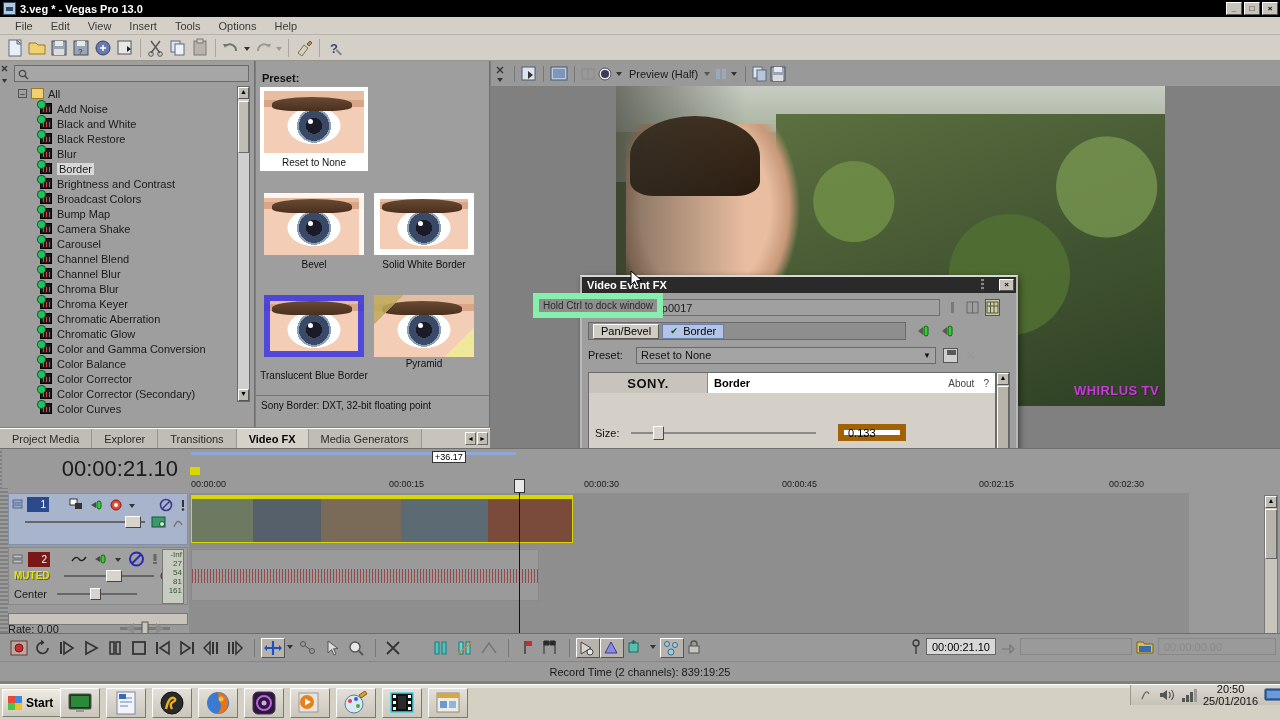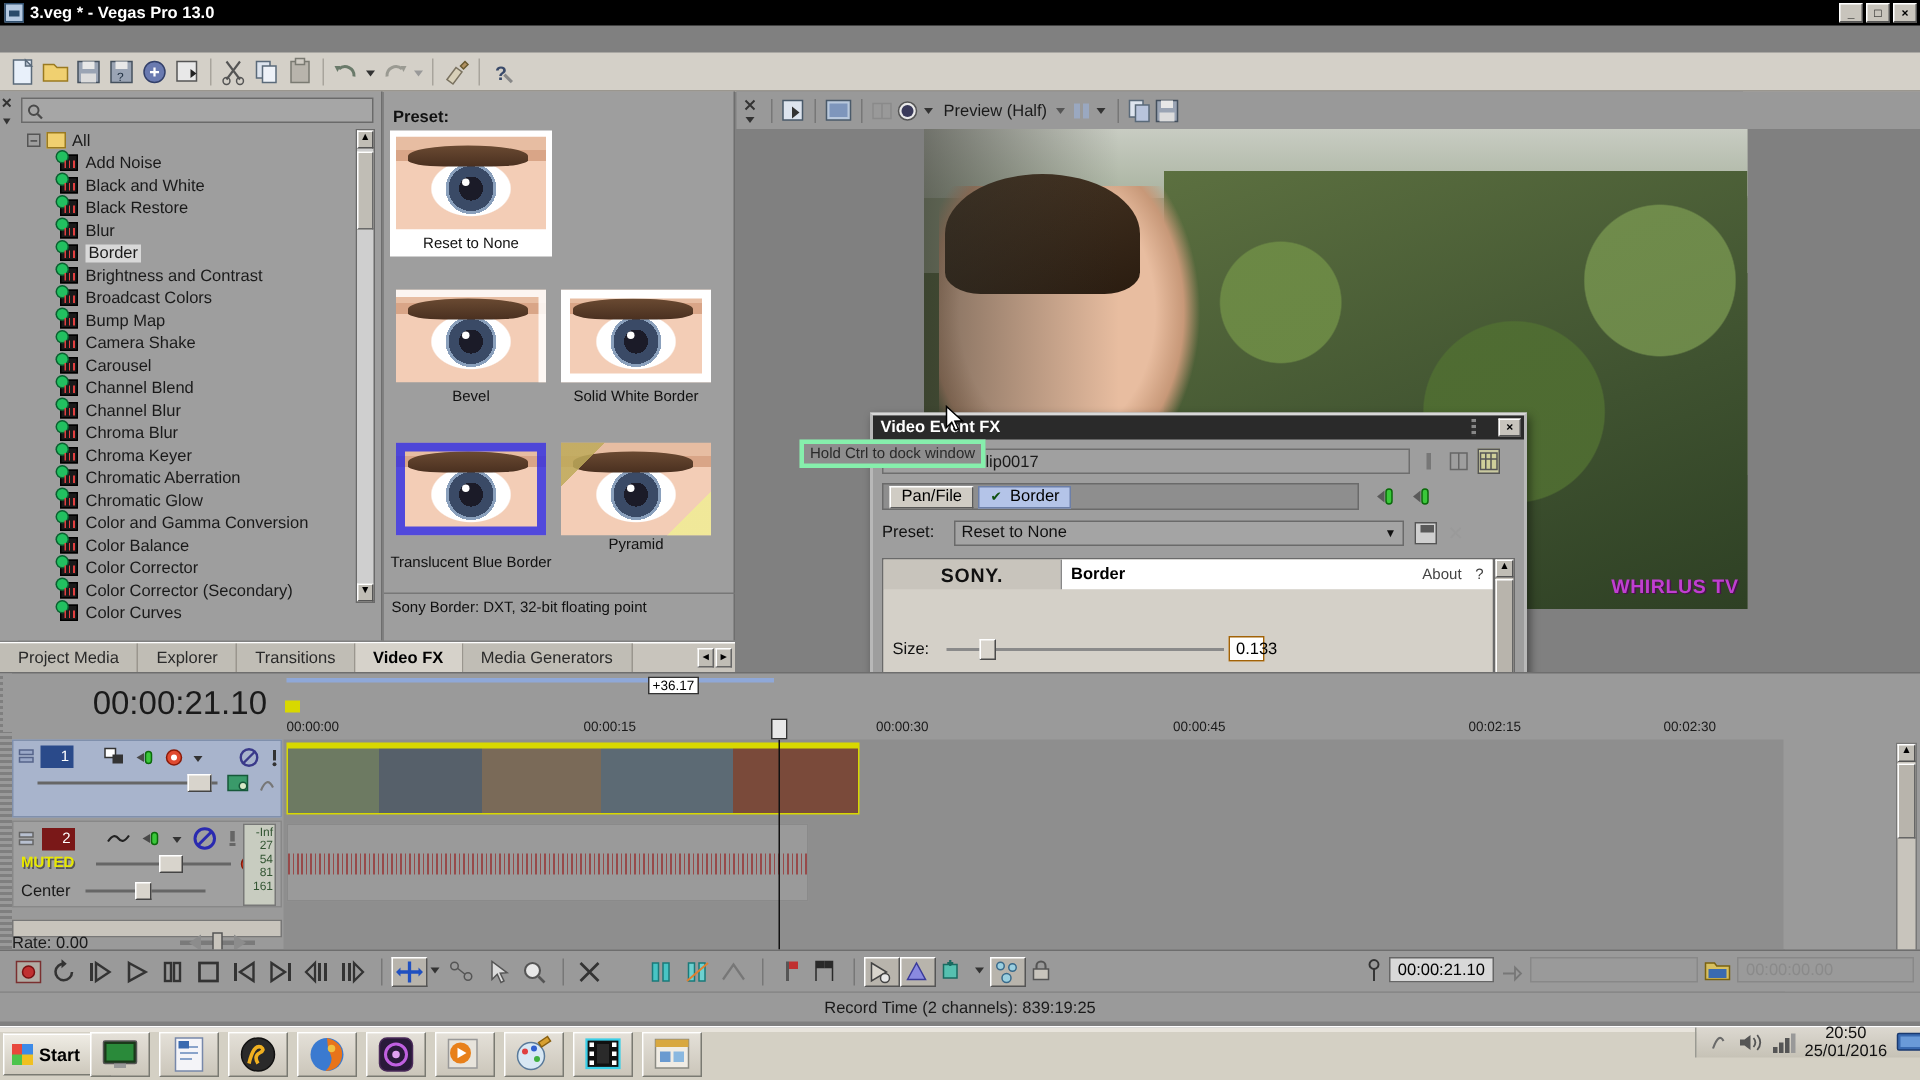--- a/index.html
+++ b/index.html
@@ -204,21 +204,21 @@
   .clbl { width:42px; padding-left:6px; font-size:11px; color:#111; }
   .clbl.dim { color:#8f8f8f; }
   .cb-combo { width:232px; height:17px; background:#fff; border:1px solid #7a7a7a;
      display:flex; align-items:center; padding:0 4px; font-size:11px; justify-content:space-between;}
   .cb-arrow{width:14px;height:13px;background:#c8c4bc;border:1px solid #fff;border-right-color:#555;border-bottom-color:#555;
      font-size:7px;text-align:center;line-height:11px;}
   .slider { width:185px; height:17px; position:relative; }
   .strack { position:absolute; left:0; top:8px; width:185px; height:2px; background:#8a8a8a; }
   .sthumb { position:absolute; top:2px; width:11px; height:14px; background:#d8d4cc;
      border:1px solid #fff; border-right-color:#4a4a4a; border-bottom-color:#4a4a4a; }
-  .numbox { width:24px; height:17px; background:#fff; border:1px solid #a16207; margin-left:3px;
+  .numbox { width:68px; height:17px; background:#fff; border:6px solid #a16207; margin-left:22px;
      font-size:11px; display:flex; align-items:center; padding-left:4px; }
   .numbox.dim { background:#cac6be; color:#8a8a8a; border-color:#a0a0a0;}
   
   .swatchcol { position:absolute; left:48px; top:110px; width:20px; height:88px; }
   .swatch-grad { width:20px; height:48px; border:1px dotted #333;
      background:linear-gradient(180deg,#000 0 18%, #555 18% 40%,
        repeating-conic-gradient(#d0d0d0 0 25%, #fff 0 50%) 40%);
      background:
        linear-gradient(180deg, rgba(0,0,0,1) 0 16px, rgba(0,0,0,0) 40px),
        repeating-conic-gradient(#c8c8c8 0% 25%, #ffffff 0% 50%) 0 / 6px 6px;}
@@ -245,21 +245,21 @@
   .huemark{position:absolute;right:-7px;bottom:-2px;width:0;height:0;
      border-top:5px solid transparent;border-bottom:5px solid transparent;border-right:7px solid #fff;}
   .rgbarow { position:absolute; left:6px; top:200px; width:400px; height:16px; display:flex; align-items:center; gap:2px;}
   .rgbalbl{width:12px;text-align:center;font-size:11px;color:#111;}
   .rgbabox{width:60px;height:15px;background:#fff;border:1px solid #7a7a7a;font-size:11px;
      display:flex;align-items:center;justify-content:flex-end;padding-right:10px;}
   .plug-vscroll{position:absolute;right:6px;top:95px;width:14px;height:225px;background:#c8c4bc;border:1px solid #6a6a6a;}
   .animate-btn{position:absolute;left:30px;top:322px;font-size:11px;color:#111;}
 
   
-  .tooltip { position:absolute; left:533px; top:293px; background:#8e8e8e; border:3px solid #86efac;
+  .tooltip { position:absolute; left:533px; top:293px; background:#8e8e8e; border:6px solid #86efac;
      padding:1px 4px; font-size:10px; color:#2a2a2a; white-space:nowrap; }
   .cursor-arrow { position:absolute; left:630px; top:270px; width:13px; height:18px; }
 
   
   .tlwrap { position:absolute; left:0; top:448px; width:1280px; height:185px; background:#9a9a9a;
      border-top:1px solid #6e6e6e;}
   .timecode-box { position:absolute; left:2px; top:1px; width:186px; height:38px; background:#9a9a9a;
      display:flex; align-items:center; justify-content:flex-end; padding-right:10px;
      font-size:22px; color:#1a1a1a; font-family:"Liberation Sans", sans-serif;}
   .tl-gutter{position:absolute;left:0;top:0;width:8px;height:185px;
@@ -349,20 +349,29 @@
   <div class="titlebar">
     <span class="ticon"></span>
     <span>3.veg * - Vegas Pro 13.0</span>
     <div class="win-btns">
       <div class="win-btn">_</div>
       <div class="win-btn">□</div>
       <div class="win-btn">×</div>
     </div>
   </div>
 
+  <div class="menubar">
+    <div class="mi">File</div>
+    <div class="mi">Edit</div>
+    <div class="mi">View</div>
+    <div class="mi">Insert</div>
+    <div class="mi">Tools</div>
+    <div class="mi">Options</div>
+    <div class="mi">Help</div>
+  </div>
 
   <div class="toolbar">
     <div class="tbtn">
       <svg width="22" height="22" viewBox="0 0 22 22">
           <rect x="5" y="3" width="12" height="16" fill="#e8f0fa" stroke="#5a6a7a"></rect>
           <path d="M13 3 L17 7 L13 7 Z" fill="#c0cad8" stroke="#5a6a7a"></path>
         </svg>
       </div>
     <div class="tbtn">
       <svg width="22" height="22" viewBox="0 0 22 22">
@@ -748,21 +757,21 @@
         <svg width="13" height="15" viewBox="0 0 13 15">
             <rect x="1" y="2" width="11" height="11" fill="#cfcf9a" stroke="#555"></rect>
             <path d="M4.5 2 v11 M8 2 v11 M1 6 h11" stroke="#555"></path>
           </svg>
         </div>
     </div>
 
     <div class="fxdlg-row2">
       <div class="chainbar">
         <div class="plugbtn">
-          <span>Pan/File</span>
+          <span>Pan/Bevel</span>
         </div>
         <div class="plugbtn on">
           <span class="chk">✔</span>
           <span>Border</span>
         </div>
       </div>
       <span style="margin-left:10px">
         <svg width="18" height="16" viewBox="0 0 18 16">
             <path d="M2 8 l5 -4 v8 z" fill="#5a5a5a"></path>
             <rect x="8" y="3" width="4" height="10" rx="2" fill="#3ac83a" stroke="#0a6a0a"></rect>

